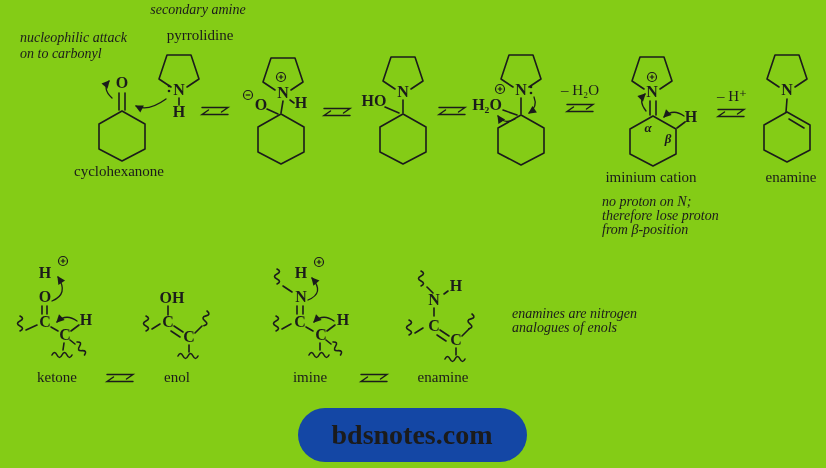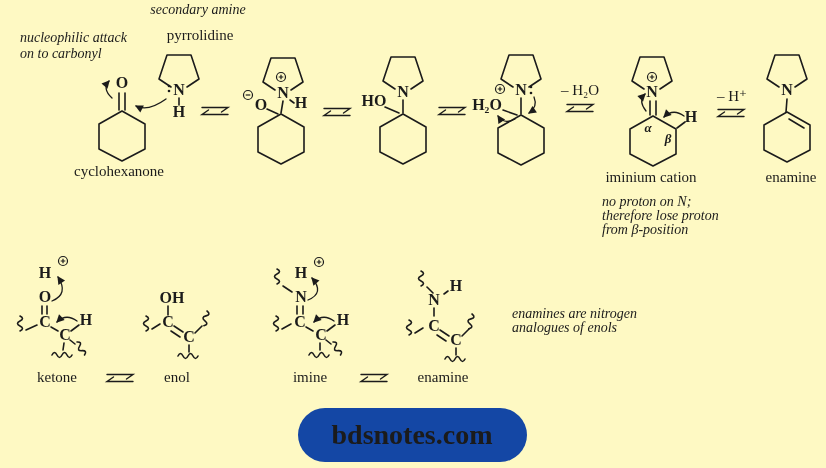--- a/index.html
+++ b/index.html
@@ -1,16 +1,16 @@
 <!DOCTYPE html>
 <html><head>
 <meta charset="utf-8">
 <style>
   html,body{margin:0;padding:0;background:#ffffff;}
-  .page{position:relative;width:826px;height:468px;background:#fef9c3;overflow:hidden;
+  .page{position:relative;width:826px;height:468px;background:#84cc16;overflow:hidden;
         font-family:"Liberation Serif","DejaVu Serif",serif;}
   svg{position:absolute;top:0;left:0;}
   svg text{font-family:"Liberation Serif","DejaVu Serif",serif;fill:#1b1b1b;}
   .atom{font-size:16px;font-weight:bold;text-anchor:middle;}
   .greek{font-size:13px;font-weight:bold;font-style:italic;text-anchor:middle;}
   .cap{font-size:15px;text-anchor:middle;}
   .note{font-size:14px;font-style:italic;}
   .cond{font-size:15px;text-anchor:middle;}
   .bond{stroke:#1b1b1b;stroke-width:1.6;fill:none;stroke-linecap:round;stroke-linejoin:round;}
   .thin{stroke:#1b1b1b;stroke-width:1.4;fill:none;stroke-linecap:round;}

